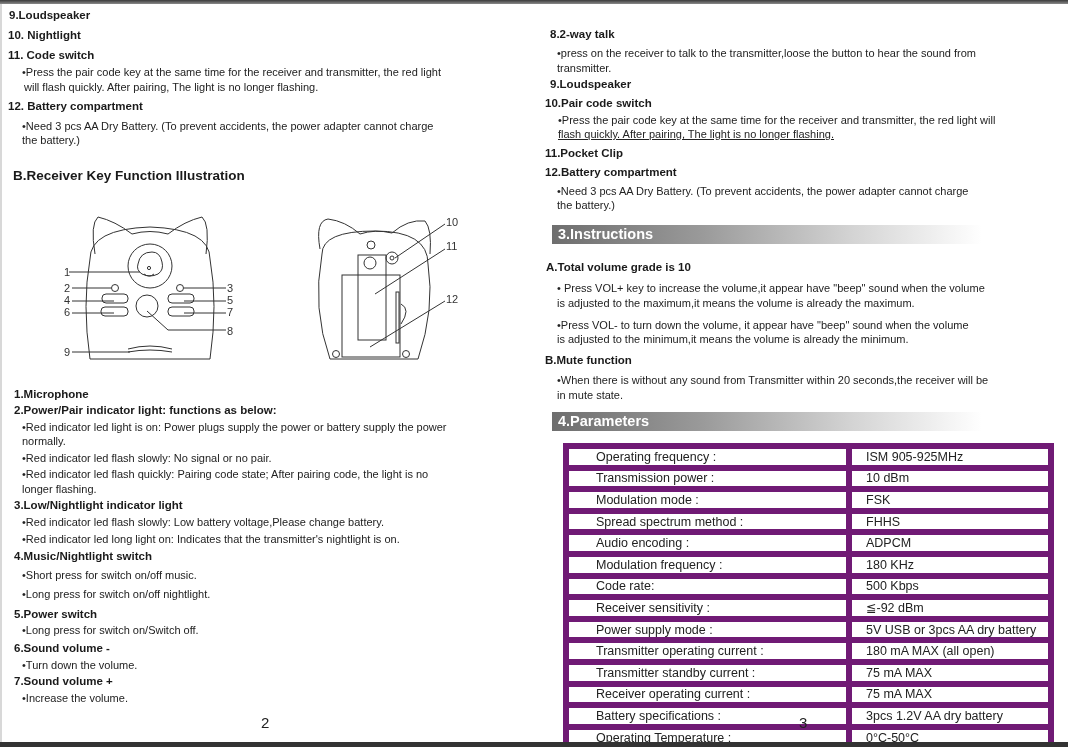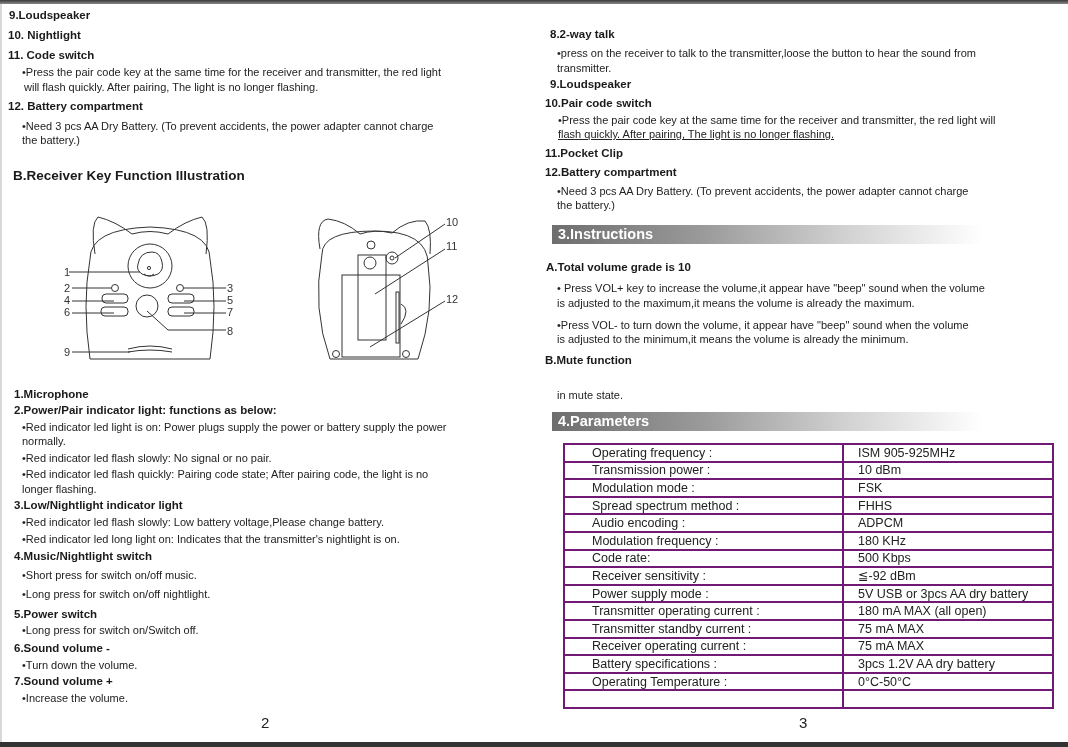--- a/index.html
+++ b/index.html
@@ -23,21 +23,21 @@
   .bar {
     position:absolute; height:19px;
     background:linear-gradient(to right,#6e6e6e 0%,#9a9a9a 35%,#d4d4d4 70%,#ffffff 100%);
     color:#fff; font-weight:bold; font-size:14.5px; line-height:19px; padding-left:6px; box-sizing:border-box;
   }
   table.params {
     position:absolute; left:29px; top:439px; width:491px;
     border-collapse:collapse; font-size:12.5px; color:#222;
   }
   table.params td {
-    border:2px solid #701a75; height:15.6px; padding:0; line-height:14px;
+    border:6px solid #701a75; height:15.6px; padding:0; line-height:14px;
   }
   table.params td.k { width:250px; padding-left:27px; }
   table.params td.v { padding-left:14px; }
   svg { position:absolute; }
 </style>
 </head>
 <body>
 
 <div class="topbar"></div>
 <div class="leftedge"></div>
@@ -158,20 +158,21 @@
   <div class="abs t" style="left:23px;top:195px;">the battery.)</div>
 
   <div class="bar" style="left:18px;top:221px;width:430px;">3.Instructions</div>
 
   <div class="abs h" style="left:12px;top:257px;">A.Total volume grade is 10</div>
   <div class="abs t" style="left:23px;top:278px;">• Press VOL+ key to increase the volume,it appear have  "beep"  sound when the volume</div>
   <div class="abs t" style="left:23px;top:293px;">is adjusted to the maximum,it means the volume is already the maximum.</div>
   <div class="abs t" style="left:23px;top:315px;">•Press VOL- to turn down the volume, it appear have  "beep" sound when the volume</div>
   <div class="abs t" style="left:23px;top:329px;">is adjusted to the minimum,it means the volume is already the minimum.</div>
   <div class="abs h" style="left:11px;top:350px;">B.Mute function</div>
+  <div class="abs t" style="left:23px;top:370px;">•When there is without any sound from Transmitter within 20 seconds,the receiver will be</div>
   <div class="abs t" style="left:23px;top:385px;">in mute state.</div>
 
   <div class="bar" style="left:18px;top:408px;width:430px;">4.Parameters</div>
 
   <table class="params">
     <tbody>
         <tr>
           <td class="k">Operating frequency :</td>
           <td class="v">ISM 905-925MHz</td>
         </tr>

